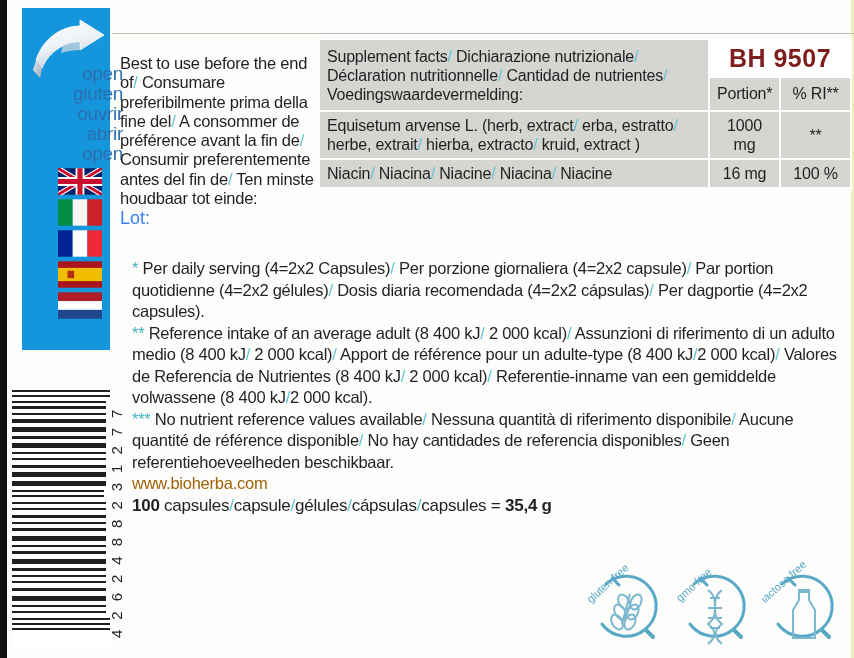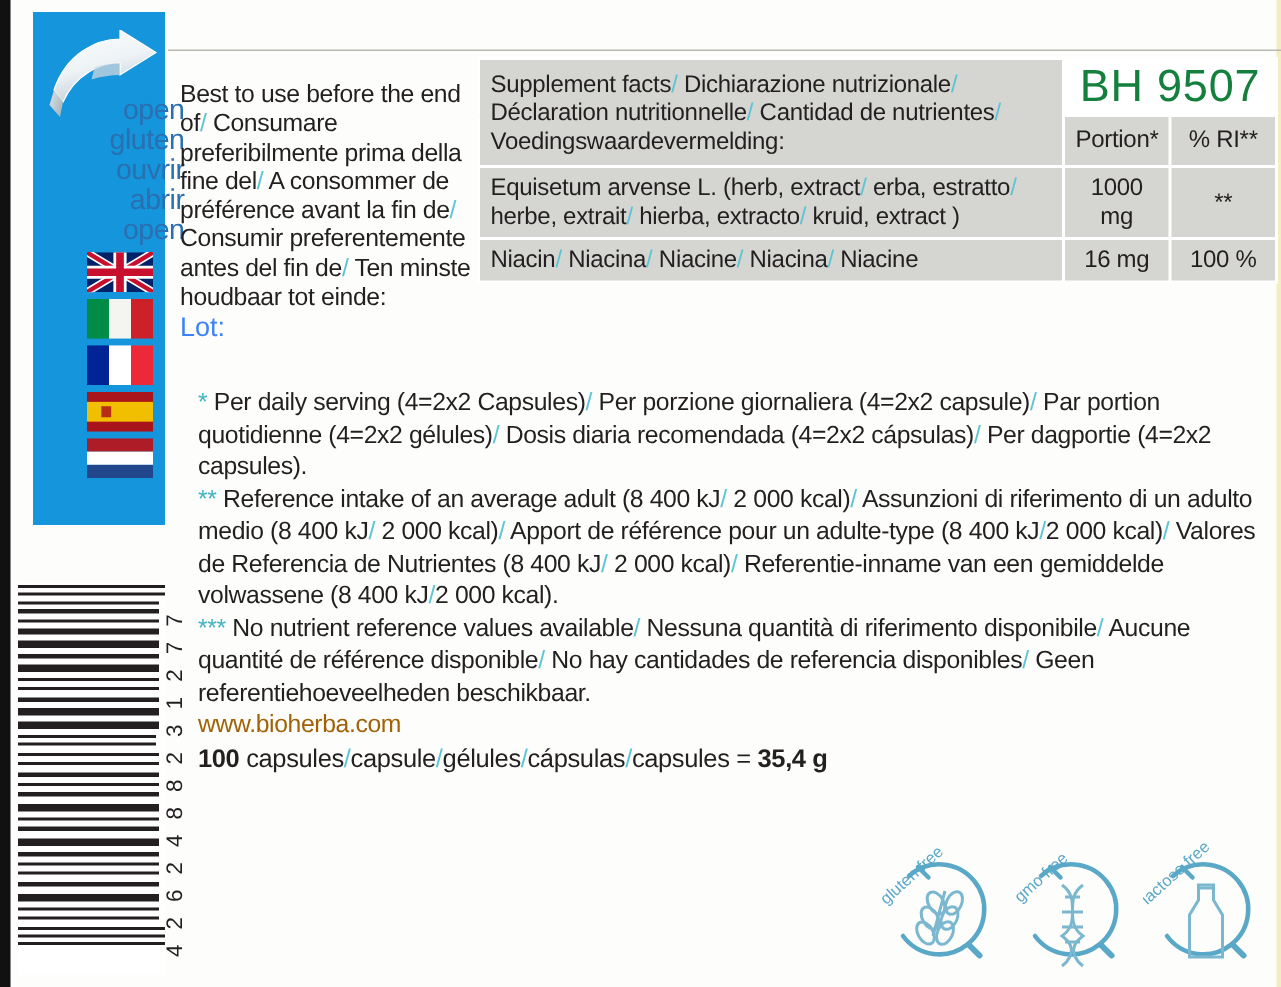--- a/index.html
+++ b/index.html
@@ -78,23 +78,23 @@
   .col-name{width:374px;}
   .col-portion{width:80px;text-align:center;}
   .col-ri{width:74px;text-align:center;}
   .code-cell{
     background:#ffffff !important;
     border:2px solid #ffffff !important;
     text-align:center;
     padding:0 !important;
   }
   .code-text{
-    color:#15803d;
-    font-size:30px;
-    font-weight:normal;
+    color:#7f1d1d;
+    font-size:25px;
+    font-weight:bold;
     letter-spacing:0.5px;
     line-height:30px;
     display:block;
   }
   .hdr-name{height:62px;vertical-align:top;padding-top:6px;}
   .hdr-sub{vertical-align:bottom;padding-bottom:4px;}
 
   
   .notes{
     position:absolute;left:132px;top:258px;width:716px;

